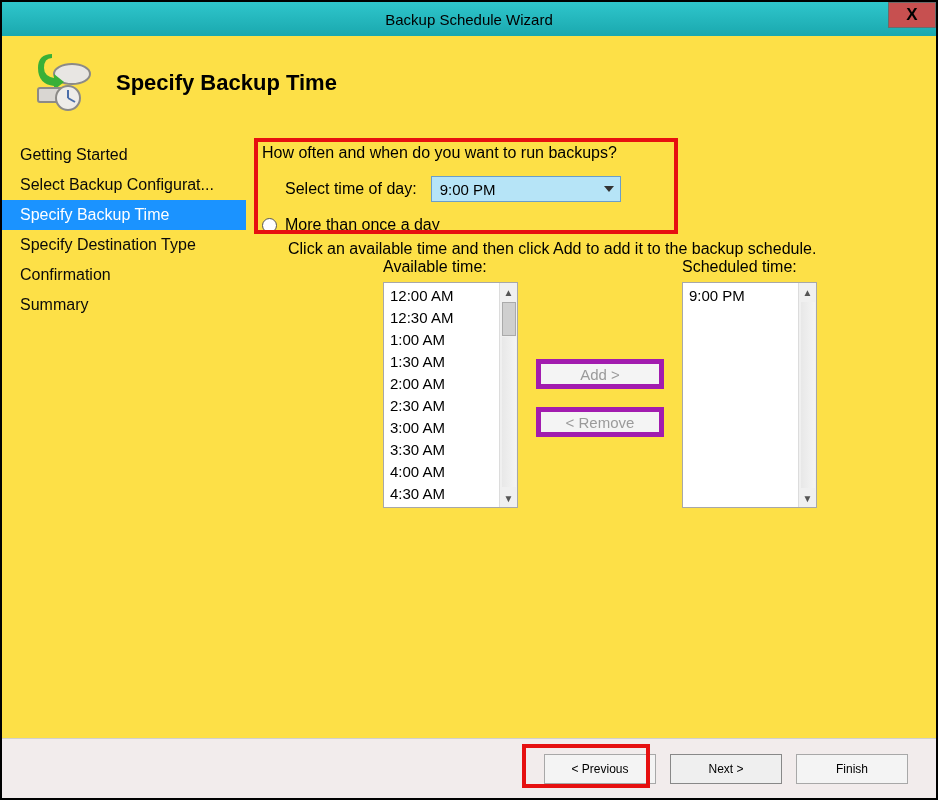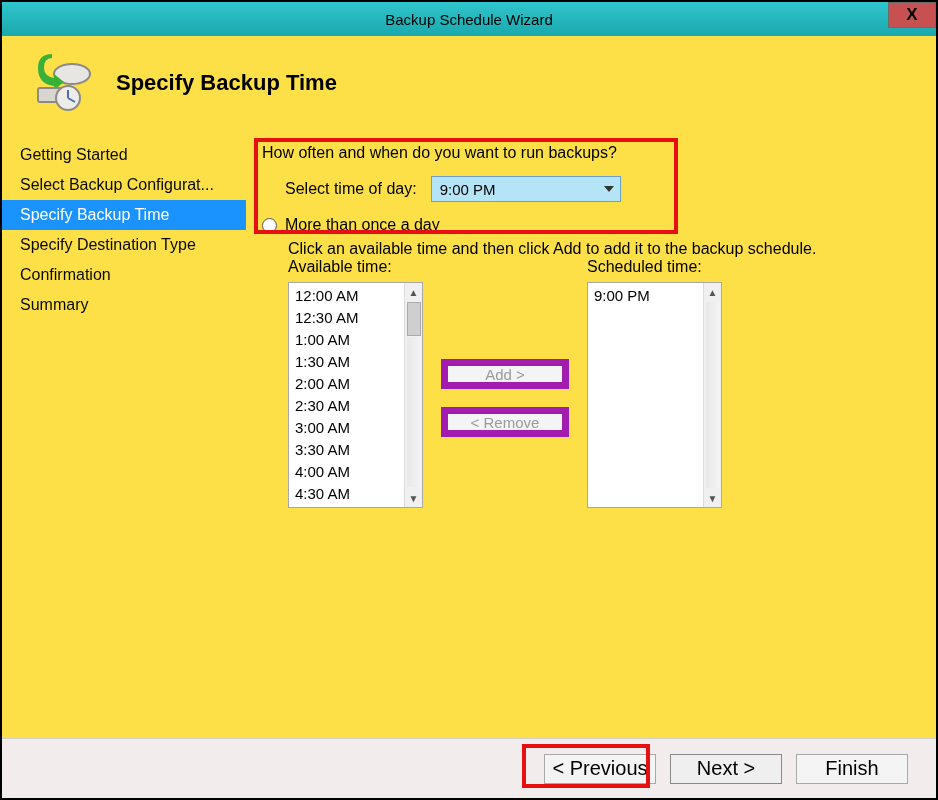--- a/index.html
+++ b/index.html
@@ -19,35 +19,35 @@
 .highlight-box-1 { position: absolute; border: 4px solid #e61010; top: 2px; left: 8px; width: 424px; height: 96px; pointer-events: none; }
 .question { font-size: 16px; margin-bottom: 14px; }
 .opt-row { display: flex; align-items: center; gap: 8px; margin-bottom: 6px; }
 .radio { width: 15px; height: 15px; border: 1px solid #555; border-radius: 50%; display: inline-flex; align-items: center; justify-content: center; background: #fff; }
 .radio.checked::after { content: ""; width: 7px; height: 7px; border-radius: 50%; background: #000; display: block; }
 .opt-label { font-size: 16px; }
 .time-row { margin-left: 23px; display: flex; align-items: center; gap: 14px; margin-bottom: 14px; }
 .combo { width: 190px; height: 26px; border: 1px solid #6b9ec9; background: #b6e4f7; display: flex; align-items: center; justify-content: space-between; padding: 0 6px 0 8px; font-size: 15px; cursor: pointer; }
 .chevron { width: 0; height: 0; border-left: 5px solid transparent; border-right: 5px solid transparent; border-top: 6px solid #333; }
 .desc { margin-left: 26px; font-size: 16px; }
-.lists-area { display: flex; gap: 18px; margin-left: 26px; }
+.lists-area { display: flex; gap: 18px; margin-left: 26px; justify-content: center; }
 .list-col { display: flex; flex-direction: column; }
 .list-label { font-size: 16px; margin-bottom: 6px; }
 .listbox { width: 135px; height: 226px; border: 1px solid #a8a8a8; background: #fff; display: flex; }
 .list-items { flex: 1; overflow: hidden; padding: 2px 6px; font-size: 15px; line-height: 22px; color: #000; }
 .scrollbar { width: 18px; background: #f0f0f0; border-left: 1px solid #dcdcdc; display: flex; flex-direction: column; align-items: center; justify-content: space-between; }
 .scroll-arrow { width: 100%; height: 18px; display: flex; align-items: center; justify-content: center; font-size: 10px; color: #555; }
 .scroll-thumb { width: 14px; height: 34px; background: #cfcfcf; border: 1px solid #aaa; margin: 1px; }
 .scroll-track { width: 14px; background: linear-gradient(90deg,#e8e8e8,#f4f4f4); }
 .scrollbar.avail .scroll-track { height: 150px; align-self: center; }
 .scrollbar.sched .scroll-track { height: 186px; }
 .mid-col { display: flex; flex-direction: column; justify-content: center; gap: 18px; margin-top: 30px; }
-.midbtn { width: 128px; height: 30px; border: 7px solid #a21caf; background: #f4f4f4; color: #9a9a9a; font-size: 15px; display: flex; align-items: center; justify-content: center; }
+.midbtn { width: 128px; height: 30px; border: 5px solid #a21caf; background: #f4f4f4; color: #9a9a9a; font-size: 15px; display: flex; align-items: center; justify-content: center; }
 .footer { position: absolute; bottom: 0; left: 0; right: 0; height: 60px; border-top: 1px solid #d0d0d0; background: #f2ecec; display: flex; align-items: center; justify-content: flex-end; gap: 14px; padding-right: 28px; }
-.wbtn { width: 112px; height: 30px; border: 1px solid #a8a8a8; background: #f4f4f4; font-size: 20px; display: flex; align-items: center; justify-content: center; cursor: pointer; }
+.wbtn { width: 112px; height: 30px; border: 1px solid #a8a8a8; background: #f4f4f4; font-size: 12px; display: flex; align-items: center; justify-content: center; cursor: pointer; }
 .wbtn.disabled { color: #a0a0a0; cursor: default; }
 .wbtn.next { background: #efefef; border: 1px solid #888; }
 .highlight-box-2 { position: absolute; bottom: 10px; right: 286px; width: 128px; height: 44px; border: 4px solid #e61010; pointer-events: none; }
 .scroll-between { display:flex; flex-direction:column; align-items:center; width:100%; flex:1; }
 </style>
 </head>
 <body>
 
 <div class="outer">
 

